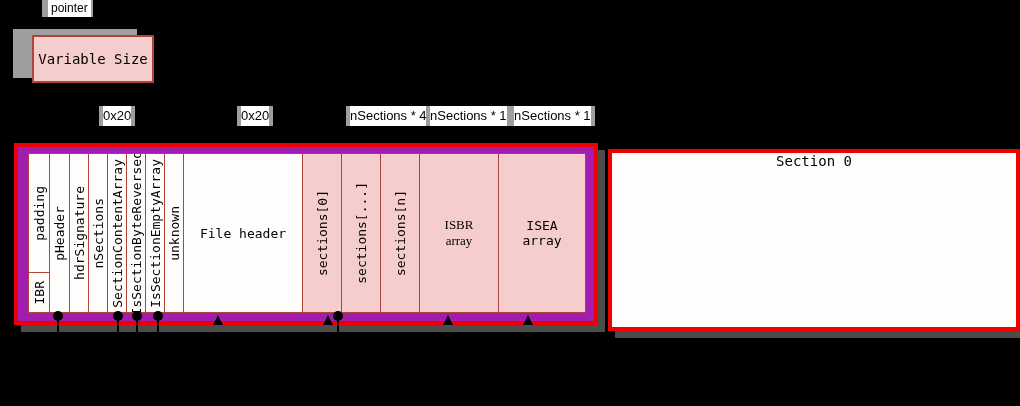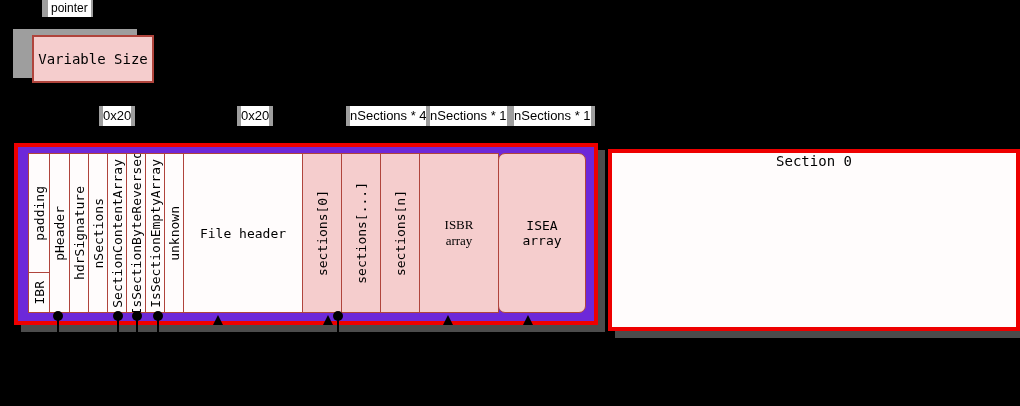--- a/index.html
+++ b/index.html
@@ -49,21 +49,21 @@
   }
   .slabel.s0 { left: 99px; }
   .slabel.s1 { left: 237px; }
   .slabel.s2 { left: 322px; margin-left: 24px; }
   .slabel.s3 { left: 426px; }
   .slabel.s4 { left: 510px; }
 
   
   .mainbox {
     position: absolute; left: 14px; top: 143px; width: 584px; height: 182px;
-    background: #6d28d9;
+    background: #a21caf;
     border: 4px solid #ee0000;
     box-shadow: 7px 7px 0 #4c4c4c;
   }
   .sectionbox {
     position: absolute; left: 608px; top: 149px; width: 412px; height: 182px;
     background: #fffcfc;
     border: 4px solid #ee0000;
     box-shadow: 7px 7px 0 #4c4c4c;
     display: flex; justify-content: center;
     font-size: 14px;
@@ -86,21 +86,21 @@
   .cell.pink { background: #f5cdcd; }
   .vtext { writing-mode: vertical-rl; transform: rotate(180deg); white-space: nowrap; }
   .twolines { white-space: pre-line; text-align: center; }
 
   .w22  { flex: 0 0 22px; }
   .w21  { flex: 0 0 21px; }
   .w20  { flex: 0 0 20px; }
   .w120 { flex: 0 0 120px; }
   .w40  { flex: 0 0 40px; }
   .w80  { flex: 0 0 80px; font-family: Liberation Serif, serif; }
-  .wfill{ flex: 1 1 auto; border-radius: 7px; }
+  .wfill{ flex: 1 1 auto; }
 
   
   .cell.stack { flex-direction: column; padding: 0; }
   .stack .sub { width: 100%; display: flex; align-items: center; justify-content: center; }
   .stack .sub-top { flex: 1 1 auto; }
   .stack .sub-bottom { flex: 0 0 40px; border-top: 1px solid #b0443c; }
 
   
   .dot {
     position: absolute; width: 10px; height: 10px; border-radius: 50%;

